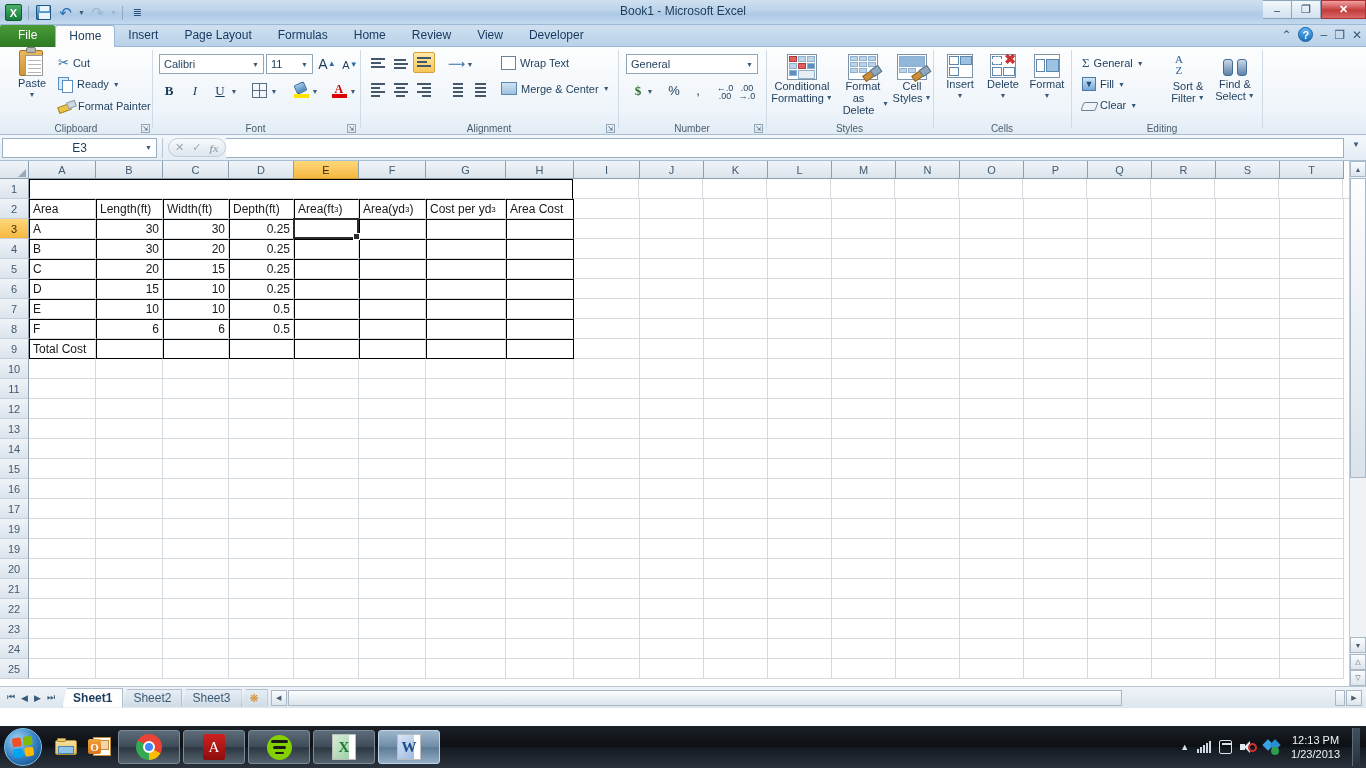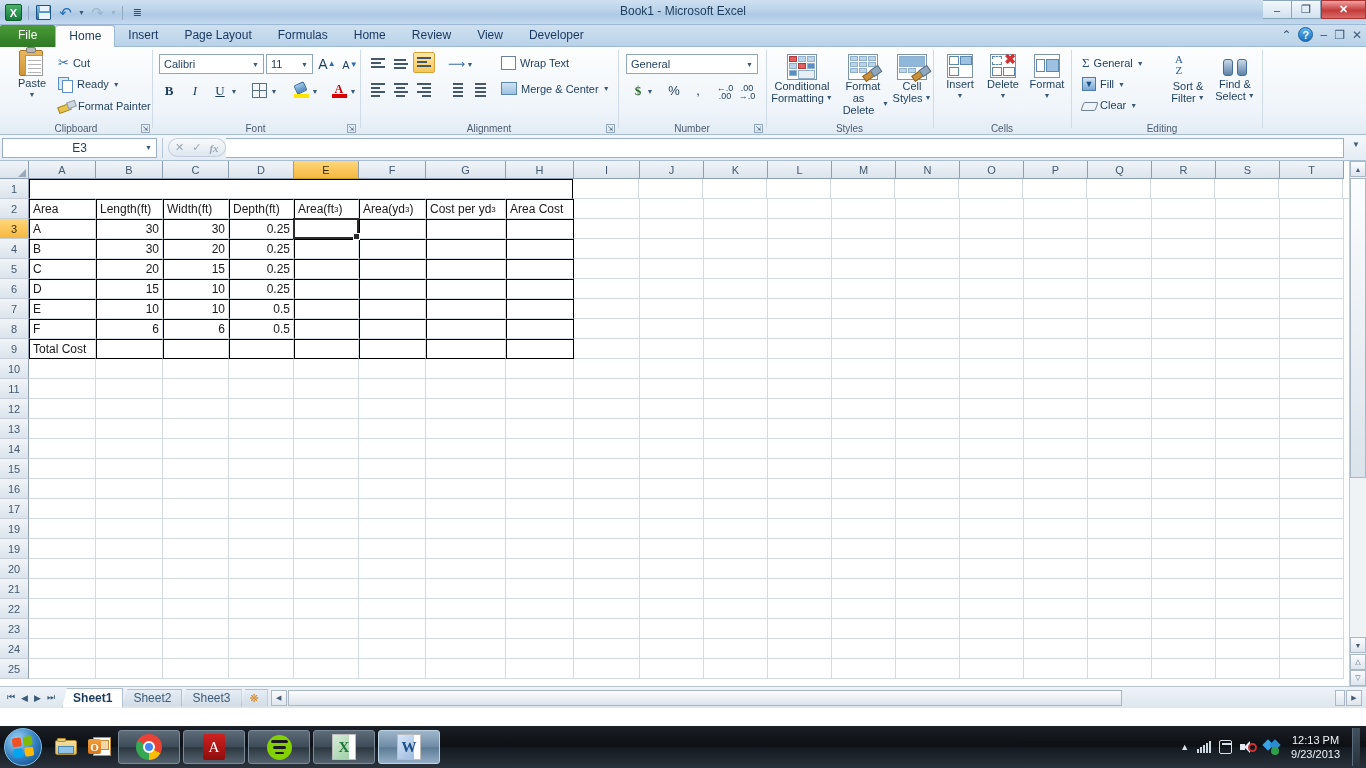--- a/index.html
+++ b/index.html
@@ -1457,18 +1457,18 @@
       </span>
       <span class="tray-ic">
         <span style="display:inline-block;width:15px;height:14px;position:relative">
           <i style="position:absolute;left:0;top:1px;width:8px;height:8px;background:#3aa0e8;transform:rotate(45deg);display:block"></i>
           <i style="position:absolute;right:0;top:1px;width:8px;height:8px;background:#2b8ccf;transform:rotate(45deg);display:block"></i>
           <i style="position:absolute;right:0;bottom:-1px;width:8px;height:8px;border-radius:50%;background:#2f9e4a;display:block"></i>
         </span>
       </span>
       <div class="clock">
         <div>12:13 PM</div>
-        <div>9/23/2013</div>
+        <div>1/23/2013</div>
       </div>
       <div class="showdesk"></div>
     </div>
   </div>
 </div>
 
 </body></html>

